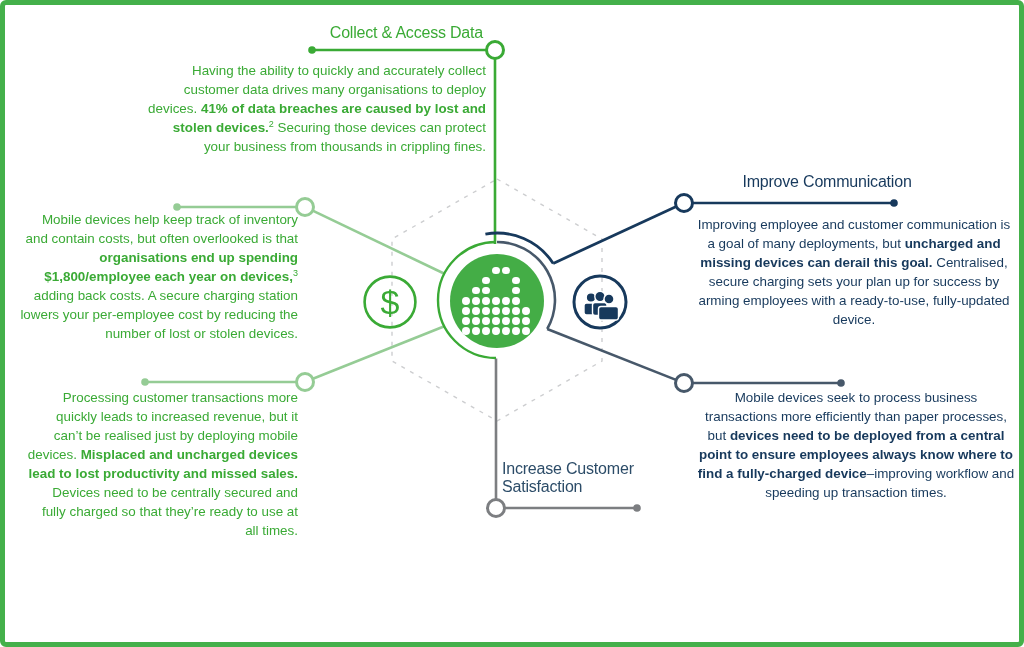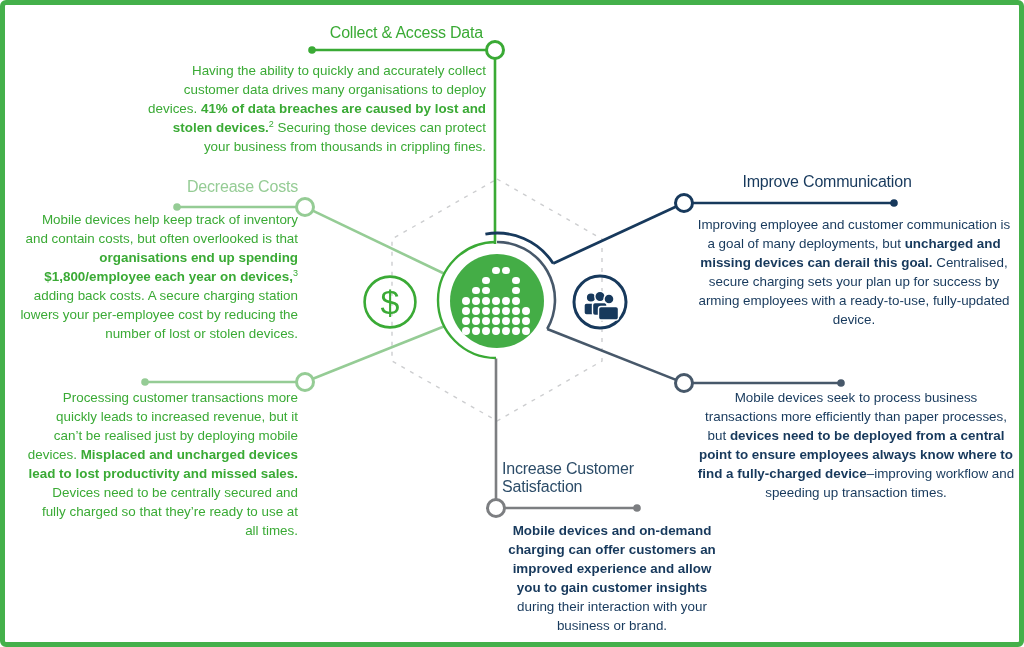--- a/index.html
+++ b/index.html
@@ -161,26 +161,24 @@
         <rect x="21.5" y="29.5" width="14.5" height="13" rx="2.5"></rect>
         <circle cx="38" cy="26" r="5"></circle>
         <path d="M30,33.5 h15 a2.5,2.5 0 0 1 2.5,2.5 v8.5 a2.5,2.5 0 0 1 -2.5,2.5 h-15 a2.5,2.5 0 0 1 -2.5,-2.5 v-8.5 a2.5,2.5 0 0 1 2.5,-2.5 z"></path>
       </g>
     </svg>
   </div>
 
   <div class="txt title right c-green" style="left:140px;top:19px;width:338px;">Collect &amp; Access Data</div>
   <div class="txt body right c-green" style="left:140px;top:56px;width:341px;"><span>Having the ability to quickly and accurately collect customer data drives many organisations to deploy devices. </span><b>41% of data breaches are caused by lost and stolen devices.</b><sup>2</sup><span> Securing those devices can protect your business from thousands in crippling fines.</span></div>
 
-  <div class="txt title right c-lgreen" style="left:60px;top:173px;width:233px;">Decrease Costs</div>
   <div class="txt body right c-green" style="left:12px;top:205px;width:281px;"><span>Mobile devices help keep track of inventory and contain costs, but often overlooked is that </span><b>organisations end up spending $1,800/employee each year on devices,</b><sup>3</sup><span> adding back costs. A secure charging station lowers your per-employee cost by reducing the number of lost or stolen devices.</span></div>
 
   <div class="txt body right c-green" style="left:20px;top:383px;width:273px;"><span>Processing customer transactions more quickly leads to increased revenue, but it can’t be realised just by deploying mobile devices. </span><b>Misplaced and uncharged devices lead to lost productivity and missed sales.</b><span> Devices need to be centrally secured and fully charged so that they’re ready to use at all times.</span></div>
 
   <div class="txt title left c-navy" style="left:692px;top:168px;width:260px;">Improve Communication</div>
   <div class="txt body left c-navy" style="left:692px;top:210px;width:314px;"><span>Improving employee and customer communication is a goal of many deployments, but </span><b>uncharged and missing devices can derail this goal.</b><span> Centralised, secure charging sets your plan up for success by arming employees with a ready-to-use, fully-updated device.</span></div>
 
   <div class="txt body left c-navy" style="left:692px;top:383px;width:318px;"><span>Mobile devices seek to process business transactions more efficiently than paper processes, but </span><b>devices need to be deployed from a central point to ensure employees always know where to find a fully-charged device</b><span>–improving workflow and speeding up transaction times.</span></div>
 
   <div class="txt title left c-sat" style="left:497px;top:455px;width:180px;">Increase Customer Satisfaction</div>
-  <div class="txt body left c-navy" style="left:497px;top:516px;width:220px;"><b>Mobile devices and on-demand charging can offer customers an improved experience and allow you to gain customer insights</b><span> during their interaction with your business or brand.</span></div>
 
 </div>
 
 </body></html>

